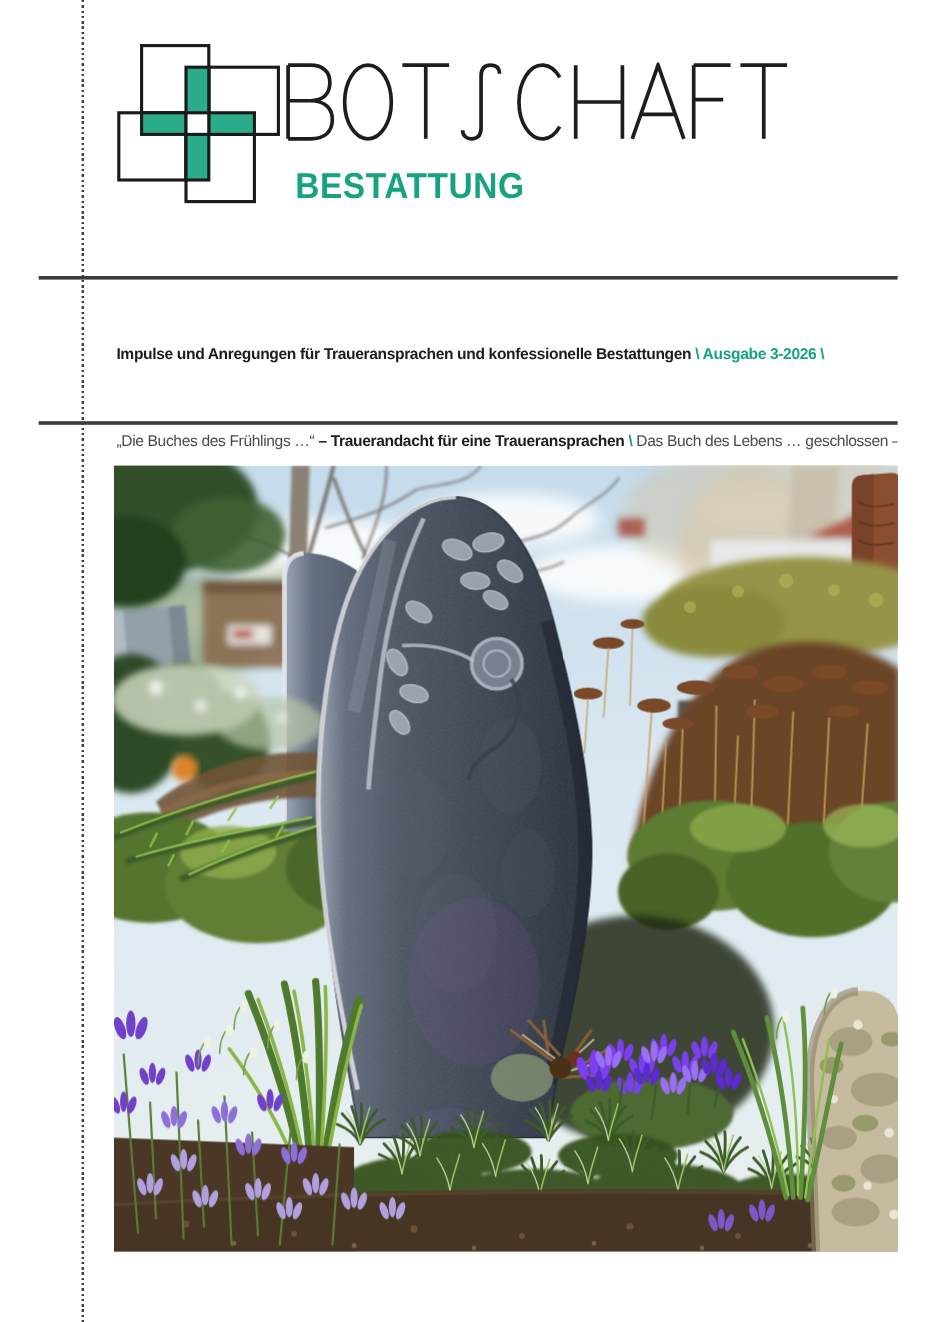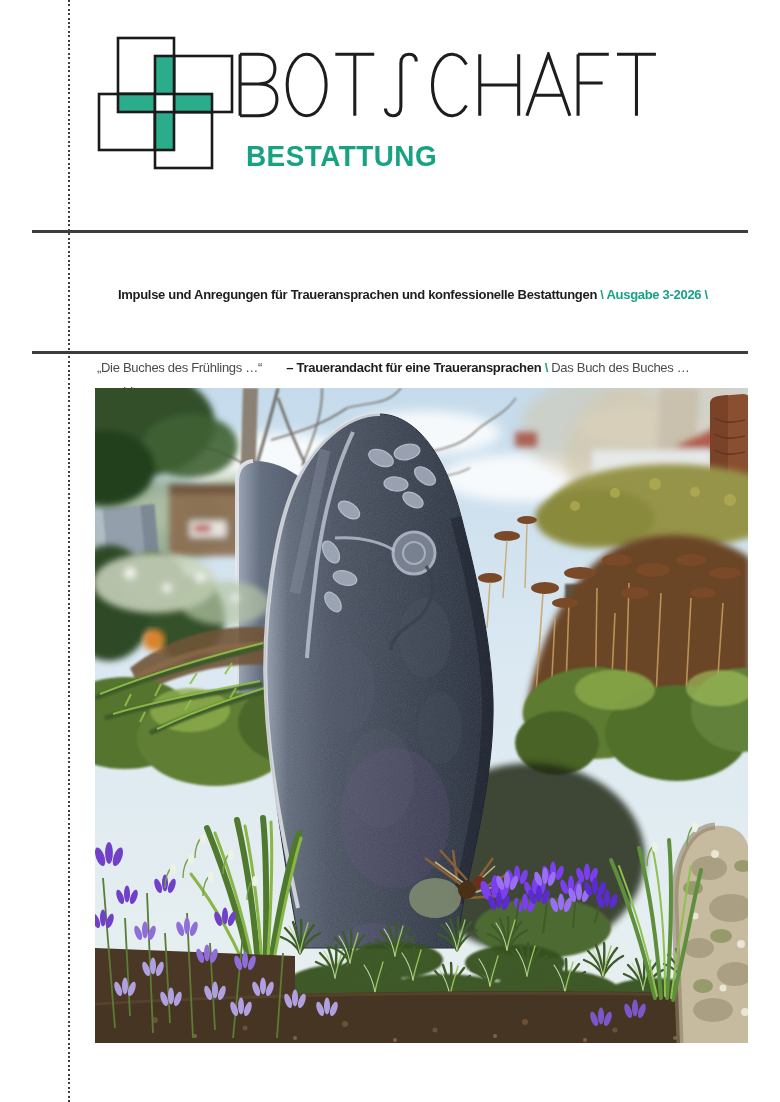--- a/index.html
+++ b/index.html
@@ -19,21 +19,21 @@
     color:var(--green);letter-spacing:.5px;transform:scaleX(.93);transform-origin:left top;white-space:nowrap;}
 
   .rule{position:absolute;left:0;width:723px;height:2.5px;background:var(--rule);}
   .rule-top{top:230px;}
   .rule-bottom{top:351px;}
 
   .headlines{position:absolute;left:65px;top:234px;width:660px;font-size:13px;line-height:24.4px;
     letter-spacing:-0.3px;white-space:pre-wrap;}
   .headline-line{display:block;}
   .seg{white-space:pre-wrap;}
-  .seg.bold{font-weight:700;color:var(--ink);margin-left:21px;}
+  .seg.bold{font-weight:700;color:var(--ink);}
   .seg.regular{font-weight:400;color:var(--grey);}
   .seg.green{font-weight:700;color:var(--green);}
 
   .photo-credit{position:absolute;left:65px;top:361px;font-style:italic;font-size:11.5px;color:#474747;letter-spacing:.1px;}
 
   .cover-photo{position:absolute;left:63px;top:388px;width:655px;height:655px;overflow:hidden;}
   .cover-photo svg{display:block;}
 </style>
 </head>
 <body>
@@ -69,21 +69,21 @@
       <path d="M371,2 H409 M390,2 V62"></path>
     </g>
   </svg>
 
   <div class="brand-subtitle">BESTATTUNG</div>
 
   <div class="rule rule-top"></div>
 
   <div class="headlines">
     <span class="headline-line"><span class="seg bold">Impulse und Anregungen für Traueransprachen und konfessionelle Bestattungen</span><span class="seg green"> \ Ausgabe 3-2026 \</span></span>
-    <span class="headline-line"><span class="seg regular">„Die Buches des Frühlings …“ </span><span class="seg bold">– Trauerandacht für eine Traueransprachen</span><span class="seg green"> \ </span><span class="seg regular">Das Buch des Buches … geschlossen –</span></span>
+    <span class="headline-line"><span class="seg regular">„Die Buches des Frühlings …“ </span><span class="seg bold">– Trauerandacht für eine Traueransprachen</span><span class="seg green"> \ </span><span class="seg regular">Das Buch des Lebens … geschlossen –</span></span>
     <span class="headline-line"><span class="seg bold">Begräbnisansprache zum Tod eines alten Mannes mit Bezug auf Kohelet 12,1-8 und Joh 14,1-6</span><span class="seg green"> \</span></span>
     <span class="headline-line"><span class="seg bold">Die Stimmgabel des Lebens</span><span class="seg regular"> – Predigt entlang des Symbols „Stimmgabel“ </span><span class="seg green">\</span></span>
     <span class="headline-line"><span class="seg regular">Rosenblätter streuen hat seine Zeit – </span><span class="seg bold">Predigt in der Stimmung des Buches Kohelet/Prediger</span><span class="seg green"> \\</span></span>
   </div>
 
   <div class="rule rule-bottom"></div>
 
 
   <figure class="cover-photo" role="img" aria-label="Rounded dark granite gravestone with an engraved rose, surrounded by purple crocuses, snowdrops, evergreen shrubs and spring flowers in a sunny cemetery">
   <svg width="655" height="655" viewBox="0 0 655 655">

